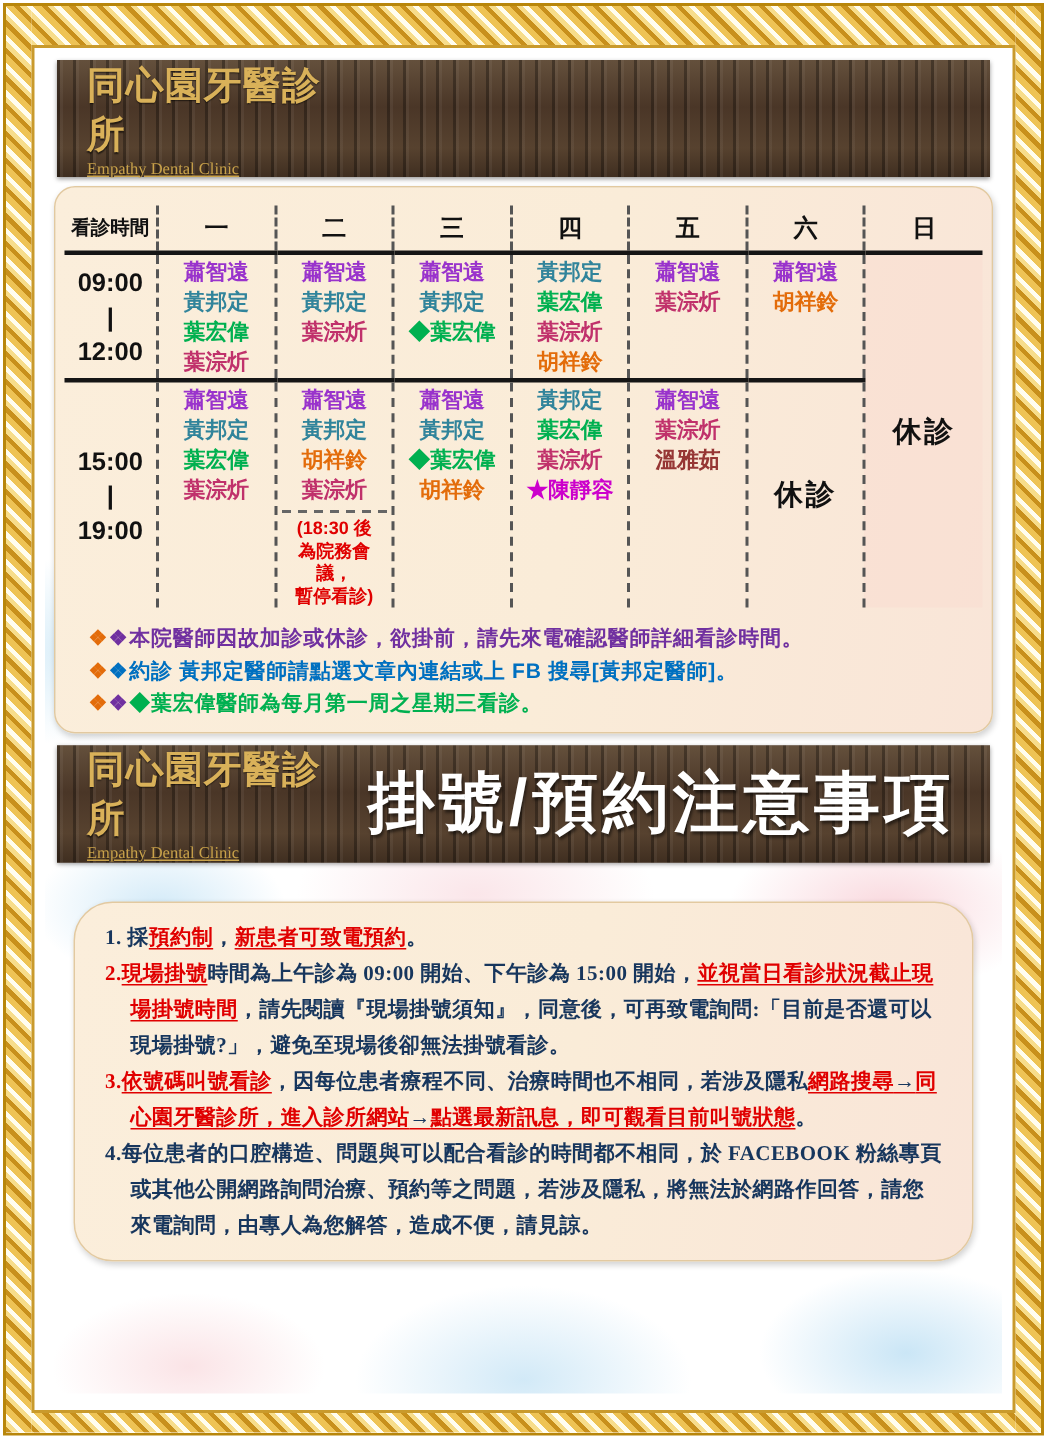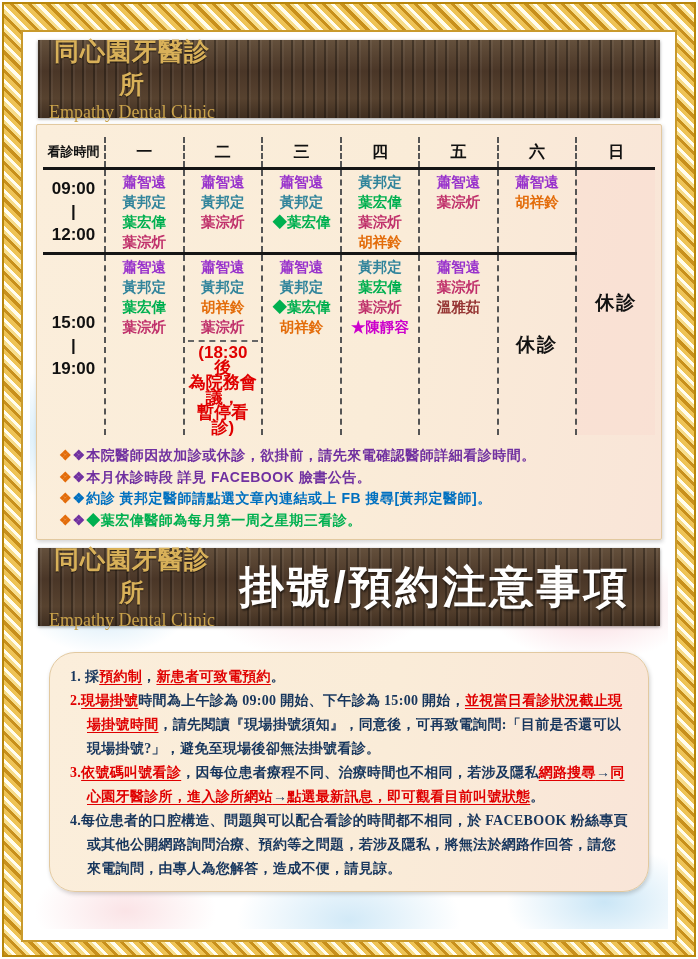--- a/index.html
+++ b/index.html
@@ -31,48 +31,48 @@
   .content{position:absolute;left:36px;right:36px;top:36px;bottom:14px;z-index:1;}
   
   .banner{
     height:78px;margin:4px 2px 0;display:flex;align-items:center;padding:0 8px;
     background-color:#4e3a2a;
     background-image:
       repeating-linear-gradient(90deg, rgba(0,0,0,.30) 0 2px, rgba(255,255,255,.05) 2px 4px, rgba(0,0,0,0) 4px 11px),
       linear-gradient(180deg,#64503c 0%,#4a3627 40%,#57422f 75%,#3f2e20 100%);
     box-shadow:0 1px 3px rgba(0,0,0,.4);
   }
-  .logo{width:172px;text-align:center;flex:0 0 auto;}
+  .logo{width:172px;flex:0 0 auto;margin-left:12px;}
   .logo-zh{color:#d9b159;font-size:25px;font-weight:bold;letter-spacing:1px;text-shadow:0 1px 1px rgba(0,0,0,.6);}
-  .logo-en{color:#c9a24a;font-size:18px;font-family:"Liberation Serif",serif;margin-top:1px;}
+  .logo-en{color:#c9a24a;font-size:11px;font-family:"Liberation Serif",serif;margin-top:1px;text-decoration:underline;}
   .banner-title{flex:1;text-align:center;color:#ffffff;font-weight:bold;letter-spacing:3px;text-shadow:1px 2px 2px rgba(0,0,0,.5);}
   .t1{font-size:50px;}
   .t2{font-size:44px;}
   
   .panel{
     background:linear-gradient(100deg,#fbeedb 0%,#faecd8 55%,#f9e5d8 100%);
-    border:1px solid #e2c9a0;border-radius:2px;box-shadow:1px 2px 4px rgba(0,0,0,.18);
+    border:1px solid #e2c9a0;border-radius:14px;box-shadow:1px 2px 4px rgba(0,0,0,.18);
   }
   .panel1{margin:6px 0 0;padding:12px 6px 8px;}
   
   table.schedule{border-collapse:collapse;table-layout:fixed;width:100%;}
   table.schedule td{padding:0;text-align:center;}
   .hdr-cell{font-weight:bold;font-size:16px;height:30px;vertical-align:middle;border-bottom:3px solid #151515;color:#111;}
   .corner{font-size:13px;letter-spacing:0;}
   .day-cell{border-left:2px dashed #555;}
   .m-cell,.m-time{border-bottom:3px solid #151515;height:82px;vertical-align:top;}
   .m-time,.a-time{vertical-align:middle;font-size:17px;font-weight:bold;color:#111;line-height:23px;}
   .a-cell,.a-time{height:128px;vertical-align:top;}
   .a-time{vertical-align:middle;}
   .name{display:block;font-size:14.5px;font-weight:bold;line-height:19px;padding-top:1px;}
   .m-cell .name:first-child,.a-cell .name:first-child{padding-top:3px;}
   .closed{font-size:19px;font-weight:bold;color:#111;letter-spacing:2px;}
   .sat-closed{vertical-align:middle;}
   .sun-cell{vertical-align:middle;background:rgba(248,215,205,.35);}
-  .cell-note{margin:3px 3px 0;border-top:2px dashed #666;padding-top:3px;color:#e00000;font-size:17px;font-weight:bold;line-height:15px;}
+  .cell-note{margin:3px 3px 0;border-top:2px dashed #666;padding-top:3px;color:#e00000;font-size:12px;font-weight:bold;line-height:15px;}
   
   .notes{margin:10px 0 0 16px;}
   .note-line{font-size:14px;font-weight:bold;line-height:21.5px;white-space:nowrap;}
   .bullet{margin-right:1px;}
   .note-text{letter-spacing:.5px;}
   
   .banner2{margin-top:8px;}
   .panel2{margin:26px 13px 0;padding:12px 20px 10px;border-radius:26px;}
   .notice{
     margin:0;color:#17365d;font-size:14px;font-weight:bold;line-height:24px;
@@ -204,21 +204,20 @@
               <span class="name" style="color: rgb(192, 49, 107);">葉淙炘</span>
               <span class="name" style="color: rgb(150, 54, 52);">溫雅茹</span>
             </td>
             <td class="day-cell a-cell sat-closed"><span class="closed">休診</span></td>
           </tr>
       </tbody>
     </table>
 
     <div class="notes" id="notes">
         <div class="note-line"><span class="bullet" style="color: rgb(227, 108, 10);">❖</span><span class="bullet" style="color: rgb(112, 48, 160);">❖</span><span class="note-text" style="color: rgb(112, 48, 160);">本院醫師因故加診或休診，欲掛前，請先來電確認醫師詳細看診時間。</span></div>
-        <div class="note-line"><span class="bullet" style="color: rgb(227, 108, 10);">❖</span><span class="bullet" style="color: rgb(112, 48, 160);">❖</span><span class="note-text" style="color: rgb(112, 48, 160);">本月休診時段 詳見 FACEBOOK 臉書公告。</span></div>
         <div class="note-line"><span class="bullet" style="color: rgb(227, 108, 10);">❖</span><span class="bullet" style="color: rgb(0, 112, 192);">❖</span><span class="note-text" style="color: rgb(0, 112, 192);">約診 黃邦定醫師請點選文章內連結或上 FB 搜尋[黃邦定醫師]。</span></div>
         <div class="note-line"><span class="bullet" style="color: rgb(227, 108, 10);">❖</span><span class="bullet" style="color: rgb(112, 48, 160);">❖</span><span class="note-text" style="color: rgb(0, 176, 80);">◆葉宏偉醫師為每月第一周之星期三看診。</span></div>
       </div>
   </div>
 
   <div class="banner banner2">
     <div class="logo">
       <div class="logo-zh">同心園牙醫診所</div>
       <div class="logo-en">Empathy Dental Clinic</div>
     </div>

